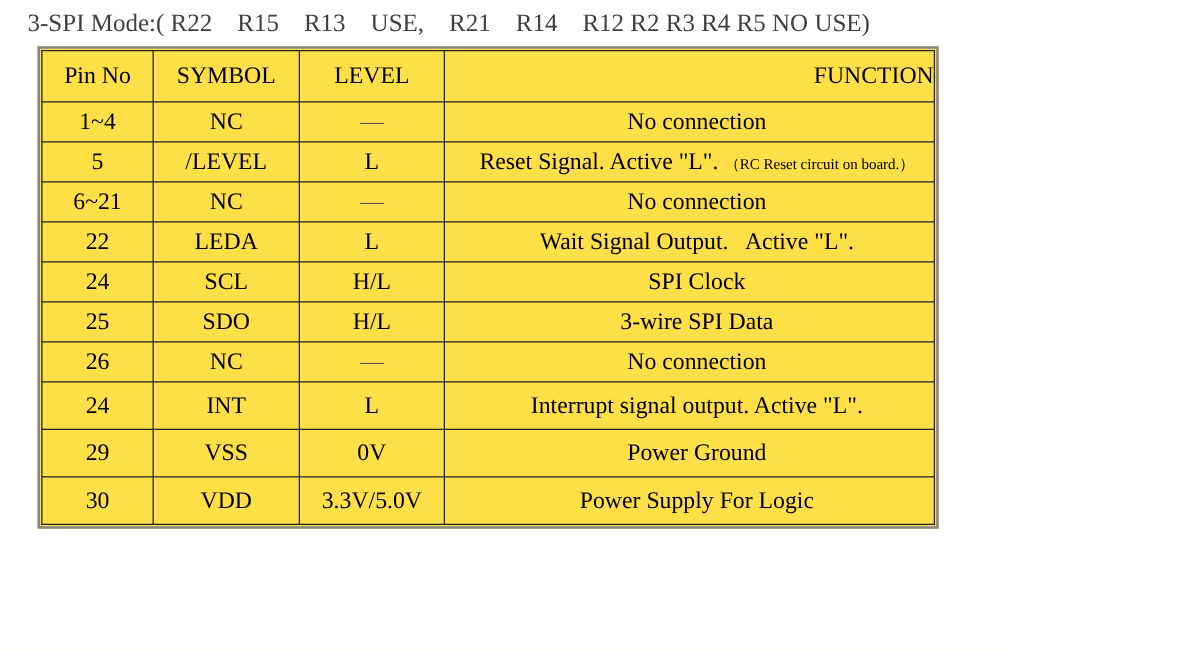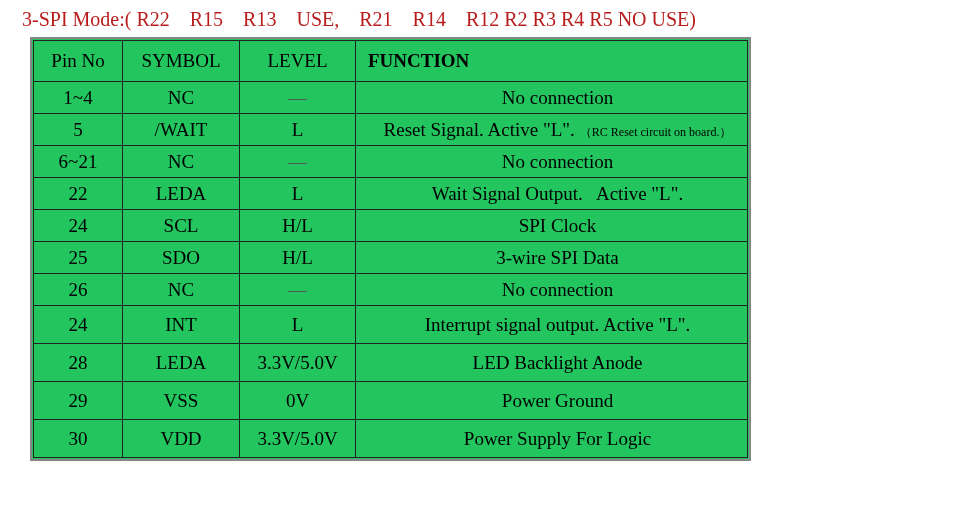--- a/index.html
+++ b/index.html
@@ -15,53 +15,52 @@
     font-family: "Liberation Serif", "DejaVu Serif", serif;
     color: #000000;
   }
   .doc-title {
     position: absolute;
     left: 22px;
     top: 6px;
     font-size: 20px;
     line-height: 26px;
     white-space: pre;
-    color: #b91c1c;
+    color: #404040;
   }
   .table-outer {
     position: absolute;
     left: 30px;
     top: 37px;
     width: 721px;
     box-sizing: border-box;
     border: 2px solid #868686;
     padding: 1px;
-    background: #22c55e;
+    background: #fde047;
   }
   table.pin-table {
     width: 100%;
     border-collapse: collapse;
     table-layout: fixed;
   }
   table.pin-table th,
   table.pin-table td {
     border: 1px solid #222222;
     font-size: 19px;
     font-weight: normal;
     padding: 0;
     overflow: hidden;
   }
   table.pin-table th {
     height: 40px;
     text-align: center;
   }
   table.pin-table th.col-function {
-    text-align: left;
+    text-align: right;
     padding-left: 12px;
-    font-weight: bold;
   }
   table.pin-table td {
     height: 31px;
     text-align: center;
     white-space: pre-wrap;
   }
   table.pin-table tbody tr:nth-child(n+8) td {
     height: 37px;
   }
   table.pin-table td.cell-function {
@@ -99,21 +98,21 @@
     </thead>
     <tbody id="table-body">
         <tr>
           <td>1~4</td>
           <td>NC</td>
           <td><span class="dash">—</span></td>
           <td class="cell-function"><span>No connection</span></td>
         </tr>
         <tr>
           <td>5</td>
-          <td>/WAIT</td>
+          <td>/LEVEL</td>
           <td>L</td>
           <td class="cell-function"><span>Reset Signal. Active "L".</span><span class="func-note">（RC Reset circuit on board.）</span></td>
         </tr>
         <tr>
           <td>6~21</td>
           <td>NC</td>
           <td><span class="dash">—</span></td>
           <td class="cell-function"><span>No connection</span></td>
         </tr>
         <tr>
@@ -140,26 +139,20 @@
           <td><span class="dash">—</span></td>
           <td class="cell-function"><span>No connection</span></td>
         </tr>
         <tr>
           <td>24</td>
           <td>INT</td>
           <td>L</td>
           <td class="cell-function"><span>Interrupt signal output. Active "L".</span></td>
         </tr>
         <tr>
-          <td>28</td>
-          <td>LEDA</td>
-          <td>3.3V/5.0V</td>
-          <td class="cell-function"><span>LED Backlight Anode</span></td>
-        </tr>
-        <tr>
           <td>29</td>
           <td>VSS</td>
           <td>0V</td>
           <td class="cell-function"><span>Power Ground</span></td>
         </tr>
         <tr>
           <td>30</td>
           <td>VDD</td>
           <td>3.3V/5.0V</td>
           <td class="cell-function"><span>Power Supply For Logic</span></td>

